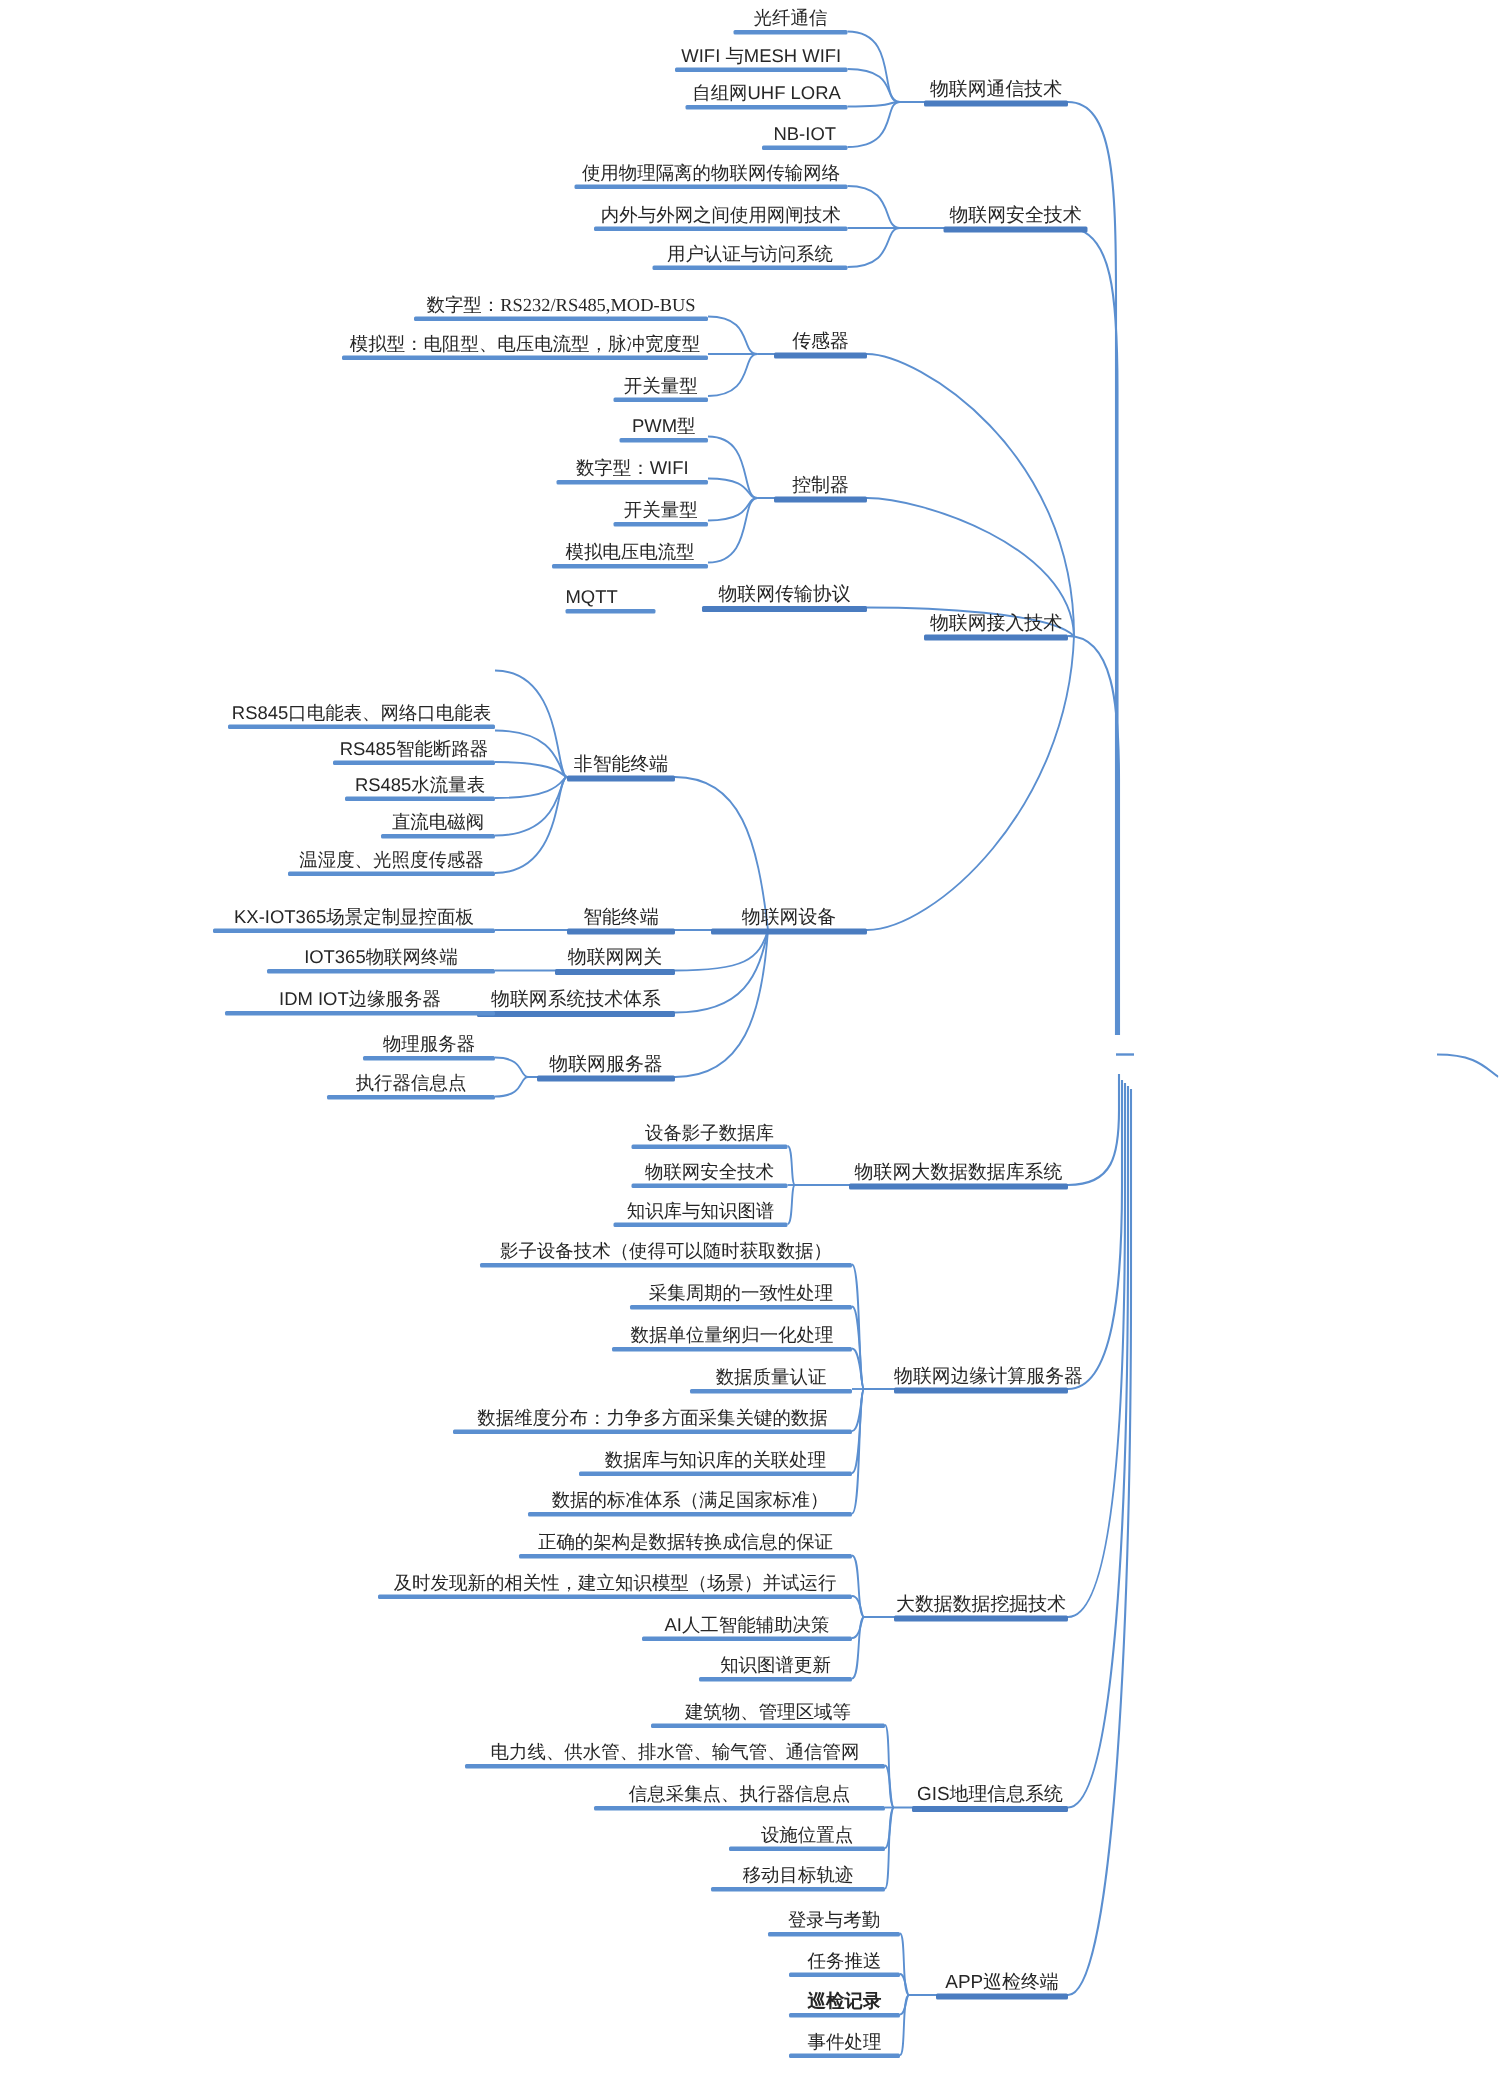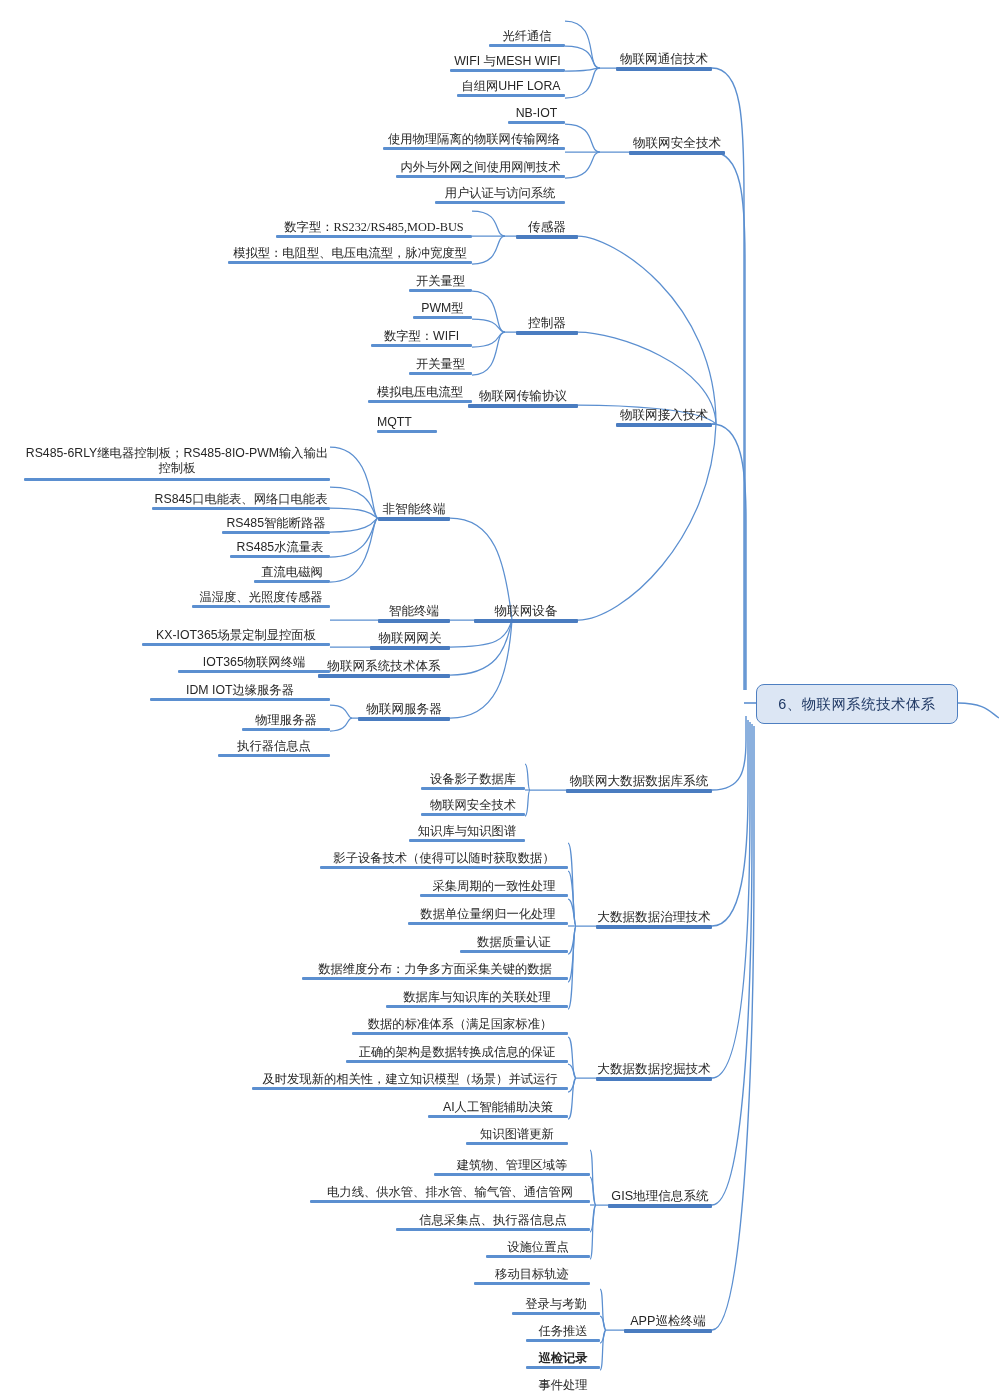--- a/index.html
+++ b/index.html
@@ -2,21 +2,21 @@
 <html><head>
 <meta charset="utf-8">
 <style>
   html,body{margin:0;padding:0;background:#ffffff;}
   body{font-family:"Liberation Sans","DejaVu Sans",sans-serif;}
   #stage{position:relative;width:999px;height:1391px;overflow:hidden;background:#fff;}
   #wires{position:absolute;left:0;top:0;width:999px;height:1391px;}
   .node{position:absolute;white-space:nowrap;color:#262626;}
   .node .txt{display:block;text-align:center;line-height:1.15;}
   .node .bar{display:block;height:3px;background:#5B8FD0;border-radius:1px;margin-top:1px;}
-  .lvl3{font-size:12.3px;margin-top:24px;}
+  .lvl3{font-size:12.3px;}
   .lvl2{font-size:12.6px;}
   .lvl3 .bar{height:3px;}
   .lvl2 .bar{height:3.4px;background:#4A7CC0;}
   .twoline .txt{line-height:1.25;}
   #root{position:absolute;left:756px;top:684px;width:202px;height:40px;
         box-sizing:border-box;border:1.6px solid #4E7FC1;border-radius:8px;
         background:#DCE6F4;display:flex;align-items:center;justify-content:center;
         font-size:14.4px;color:#1F3864;letter-spacing:.5px;}
 </style>
 </head>
@@ -123,42 +123,39 @@
       <path d="M600,1370 C604,1370 601,1330 606,1330"></path>
       <path d="M606,1330 L712,1330"></path>
       <path d="M712,1330 C744,1330 754,1060 754,860 L754,726" stroke-width="1.4"></path>
 
       <path d="M744,703 L756,703" stroke-width="1.6"></path>
 
       <path d="M958,703 C985,703 990,712 999,718" stroke-width="1.4"></path>
     </g>
   </svg>
 
-  <div id="root">
-    <span>6、物联网系统技术体系</span>
-  </div>
 
   <div class="node lvl2" style="left:616px;top:52px;width:96px;">
     <span class="txt">物联网通信技术</span>
     <span class="bar"></span>
   </div>
   <div class="node lvl2" style="left:629px;top:136px;width:96px;">
     <span class="txt">物联网安全技术</span>
     <span class="bar"></span>
   </div>
   <div class="node lvl2" style="left:616px;top:408px;width:96px;">
     <span class="txt">物联网接入技术</span>
     <span class="bar"></span>
   </div>
   <div class="node lvl2" style="left:566px;top:774px;width:146px;">
     <span class="txt">物联网大数据数据库系统</span>
     <span class="bar"></span>
   </div>
   <div class="node lvl2" style="left:596px;top:910px;width:116px;">
-    <span class="txt">大数据数据治理技术</span>
+    <span class="txt">物联网边缘计算服务器</span>
     <span class="bar"></span>
   </div>
   <div class="node lvl2" style="left:596px;top:1062px;width:116px;">
     <span class="txt">大数据数据挖掘技术</span>
     <span class="bar"></span>
   </div>
   <div class="node lvl2" style="left:608px;top:1189px;width:104px;">
     <span class="txt">GIS地理信息系统</span>
     <span class="bar"></span>
   </div>
@@ -263,25 +260,20 @@
     </div>
   <div class="node lvl2" style="left:318px;top:659px;width:132px;">
     <span class="txt">物联网系统技术体系</span>
     <span class="bar"></span>
     </div>
   <div class="node lvl2" style="left:358px;top:702px;width:92px;">
     <span class="txt">物联网服务器</span>
     <span class="bar"></span>
     </div>
 
-  <div class="node lvl3 twoline" style="left:24px;top:422px;width:306px;">
-    <span class="txt">RS485-6RLY继电器控制板；RS485-8IO-PWM输入输出</span>
-    <span class="txt">控制板</span>
-    <span class="bar"></span>
-    </div>
   <div class="node lvl3" style="left:152px;top:468px;width:178px;">
     <span class="txt">RS845口电能表、网络口电能表</span>
     <span class="bar"></span>
     </div>
   <div class="node lvl3" style="left:222px;top:492px;width:108px;">
     <span class="txt">RS485智能断路器</span>
     <span class="bar"></span>
     </div>
   <div class="node lvl3" style="left:230px;top:516px;width:100px;">
     <span class="txt">RS485水流量表</span>

